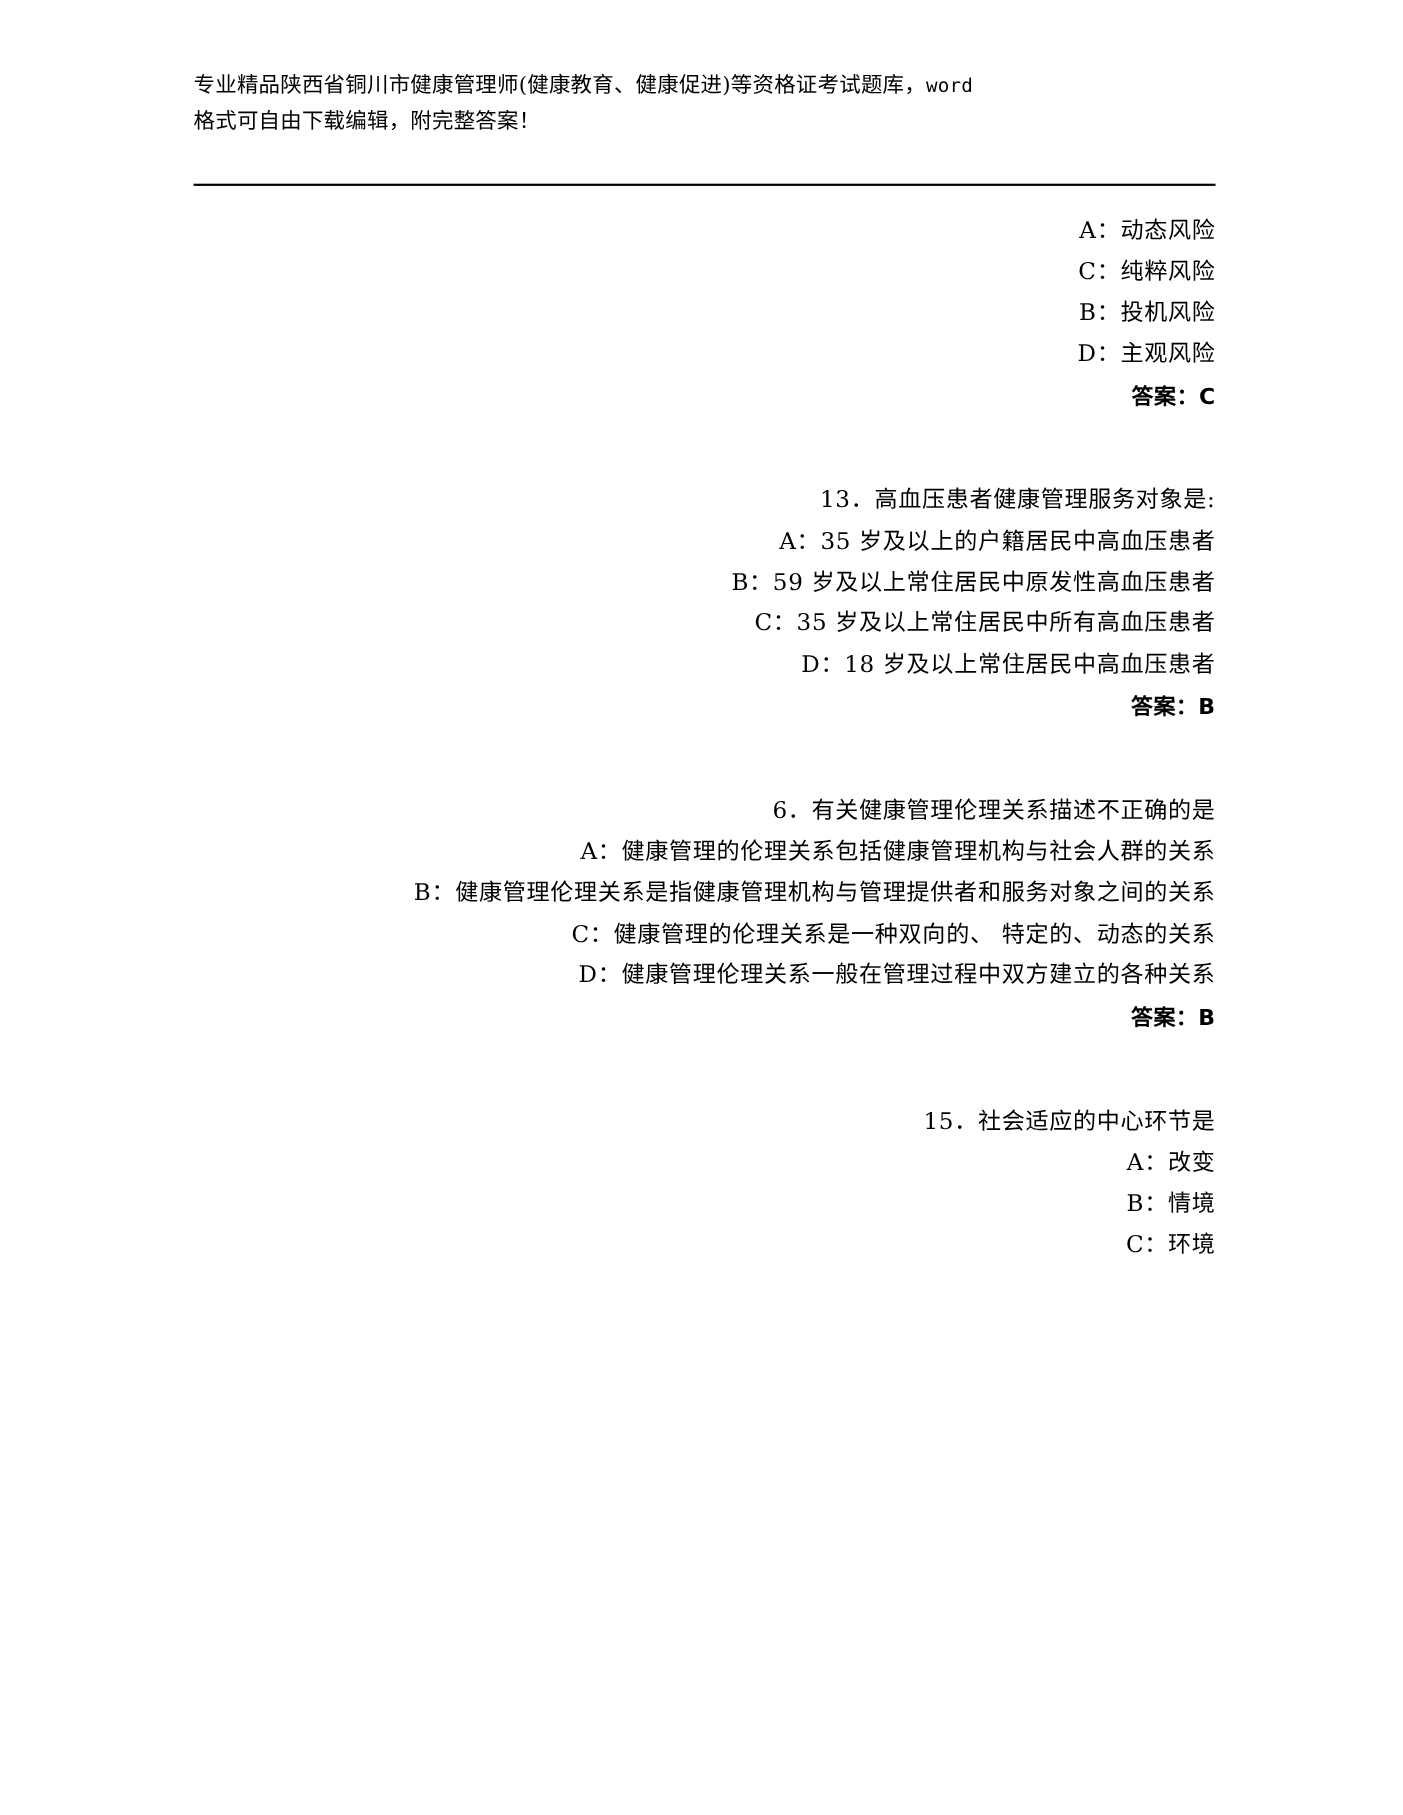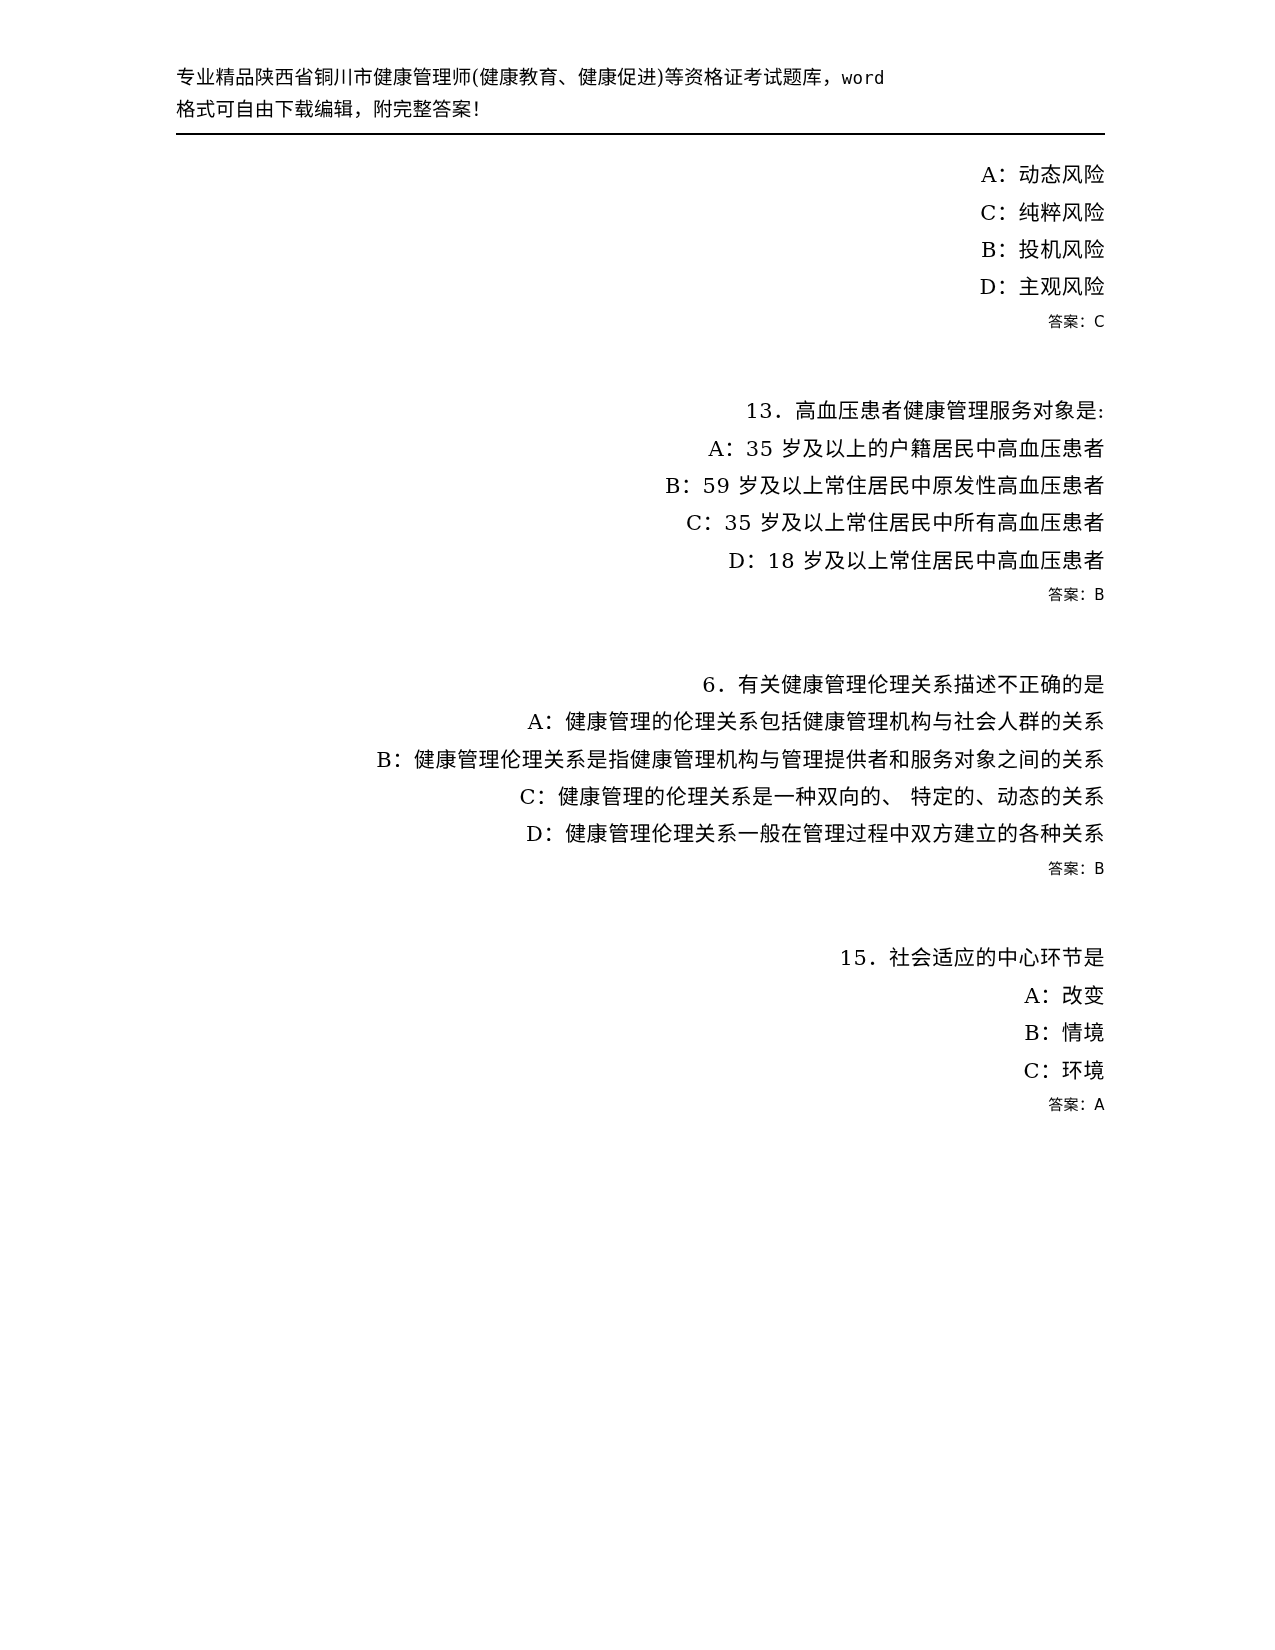--- a/index.html
+++ b/index.html
@@ -21,21 +21,21 @@
     min-height: 1650px;
     box-sizing: border-box;
     padding: 62px 170px 40px 176px;
   }
   .header-note {
     font-family: "DejaVu Serif", "Liberation Serif", serif;
     font-size: 19.5px;
     line-height: 1.62;
     letter-spacing: 0.2px;
     color: #000;
-    margin: 0 0 8px 0;
+    margin: 0 0 42px 0;
     text-align: left;
   }
   .header-note .latin {
     font-family: "DejaVu Sans Mono", "Liberation Mono", monospace;
     font-size: 17.5px;
   }
   .rule {
     border: none;
     border-top: 2px solid #000;
     margin: 0 0 22px 0;
@@ -57,22 +57,22 @@
     text-align: right;
   }
   .q-stem {
     font-family: "DejaVu Serif", "Liberation Serif", serif;
   }
   .q-option {
     font-family: "DejaVu Serif", "Liberation Serif", serif;
   }
   .q-answer {
     font-family: "DejaVu Sans", "Liberation Sans", sans-serif;
-    font-size: 15px;
-    font-weight: 400;
+    font-size: 20px;
+    font-weight: 700;
     letter-spacing: 0.4px;
     margin-top: 2px;
   }
 </style>
 </head>
 <body>
 
 <div class="page">
 
   <p class="header-note">
@@ -106,16 +106,15 @@
     <p class="q-option">C：健康管理的伦理关系是一种双向的、 特定的、动态的关系</p>
     <p class="q-option">D：健康管理伦理关系一般在管理过程中双方建立的各种关系</p>
     <p class="q-answer">答案：B</p>
   </div>
 
   <div class="block">
     <p class="q-stem">15．社会适应的中心环节是</p>
     <p class="q-option">A：改变</p>
     <p class="q-option">B：情境</p>
     <p class="q-option">C：环境</p>
-    <p class="q-answer">答案：A</p>
   </div>
 
 </div>
 
 </body></html>

